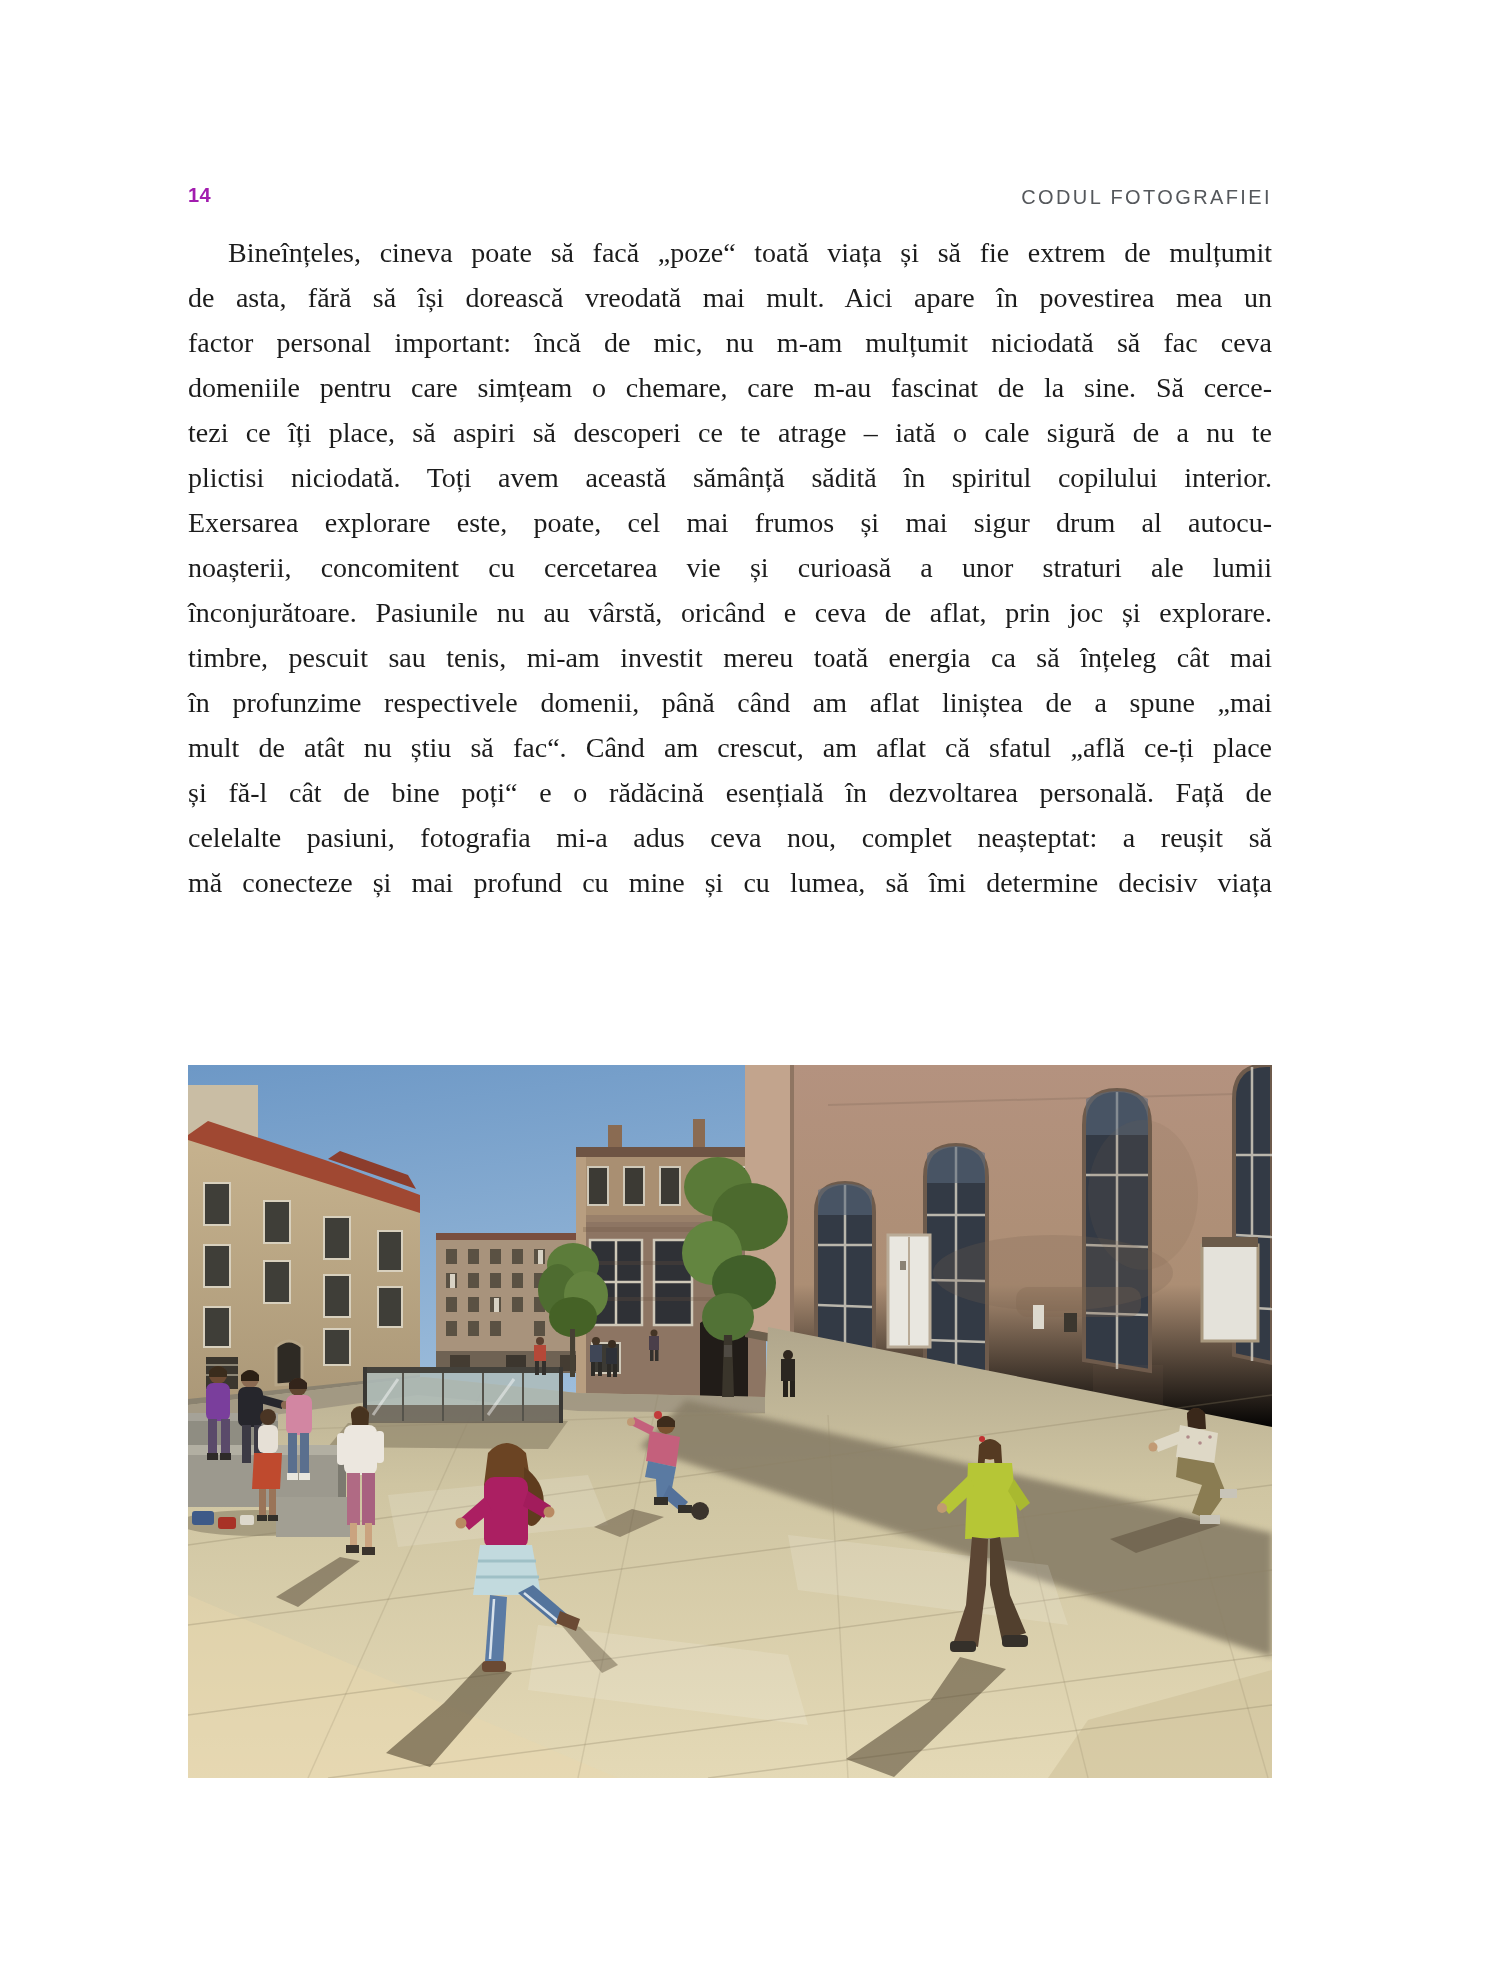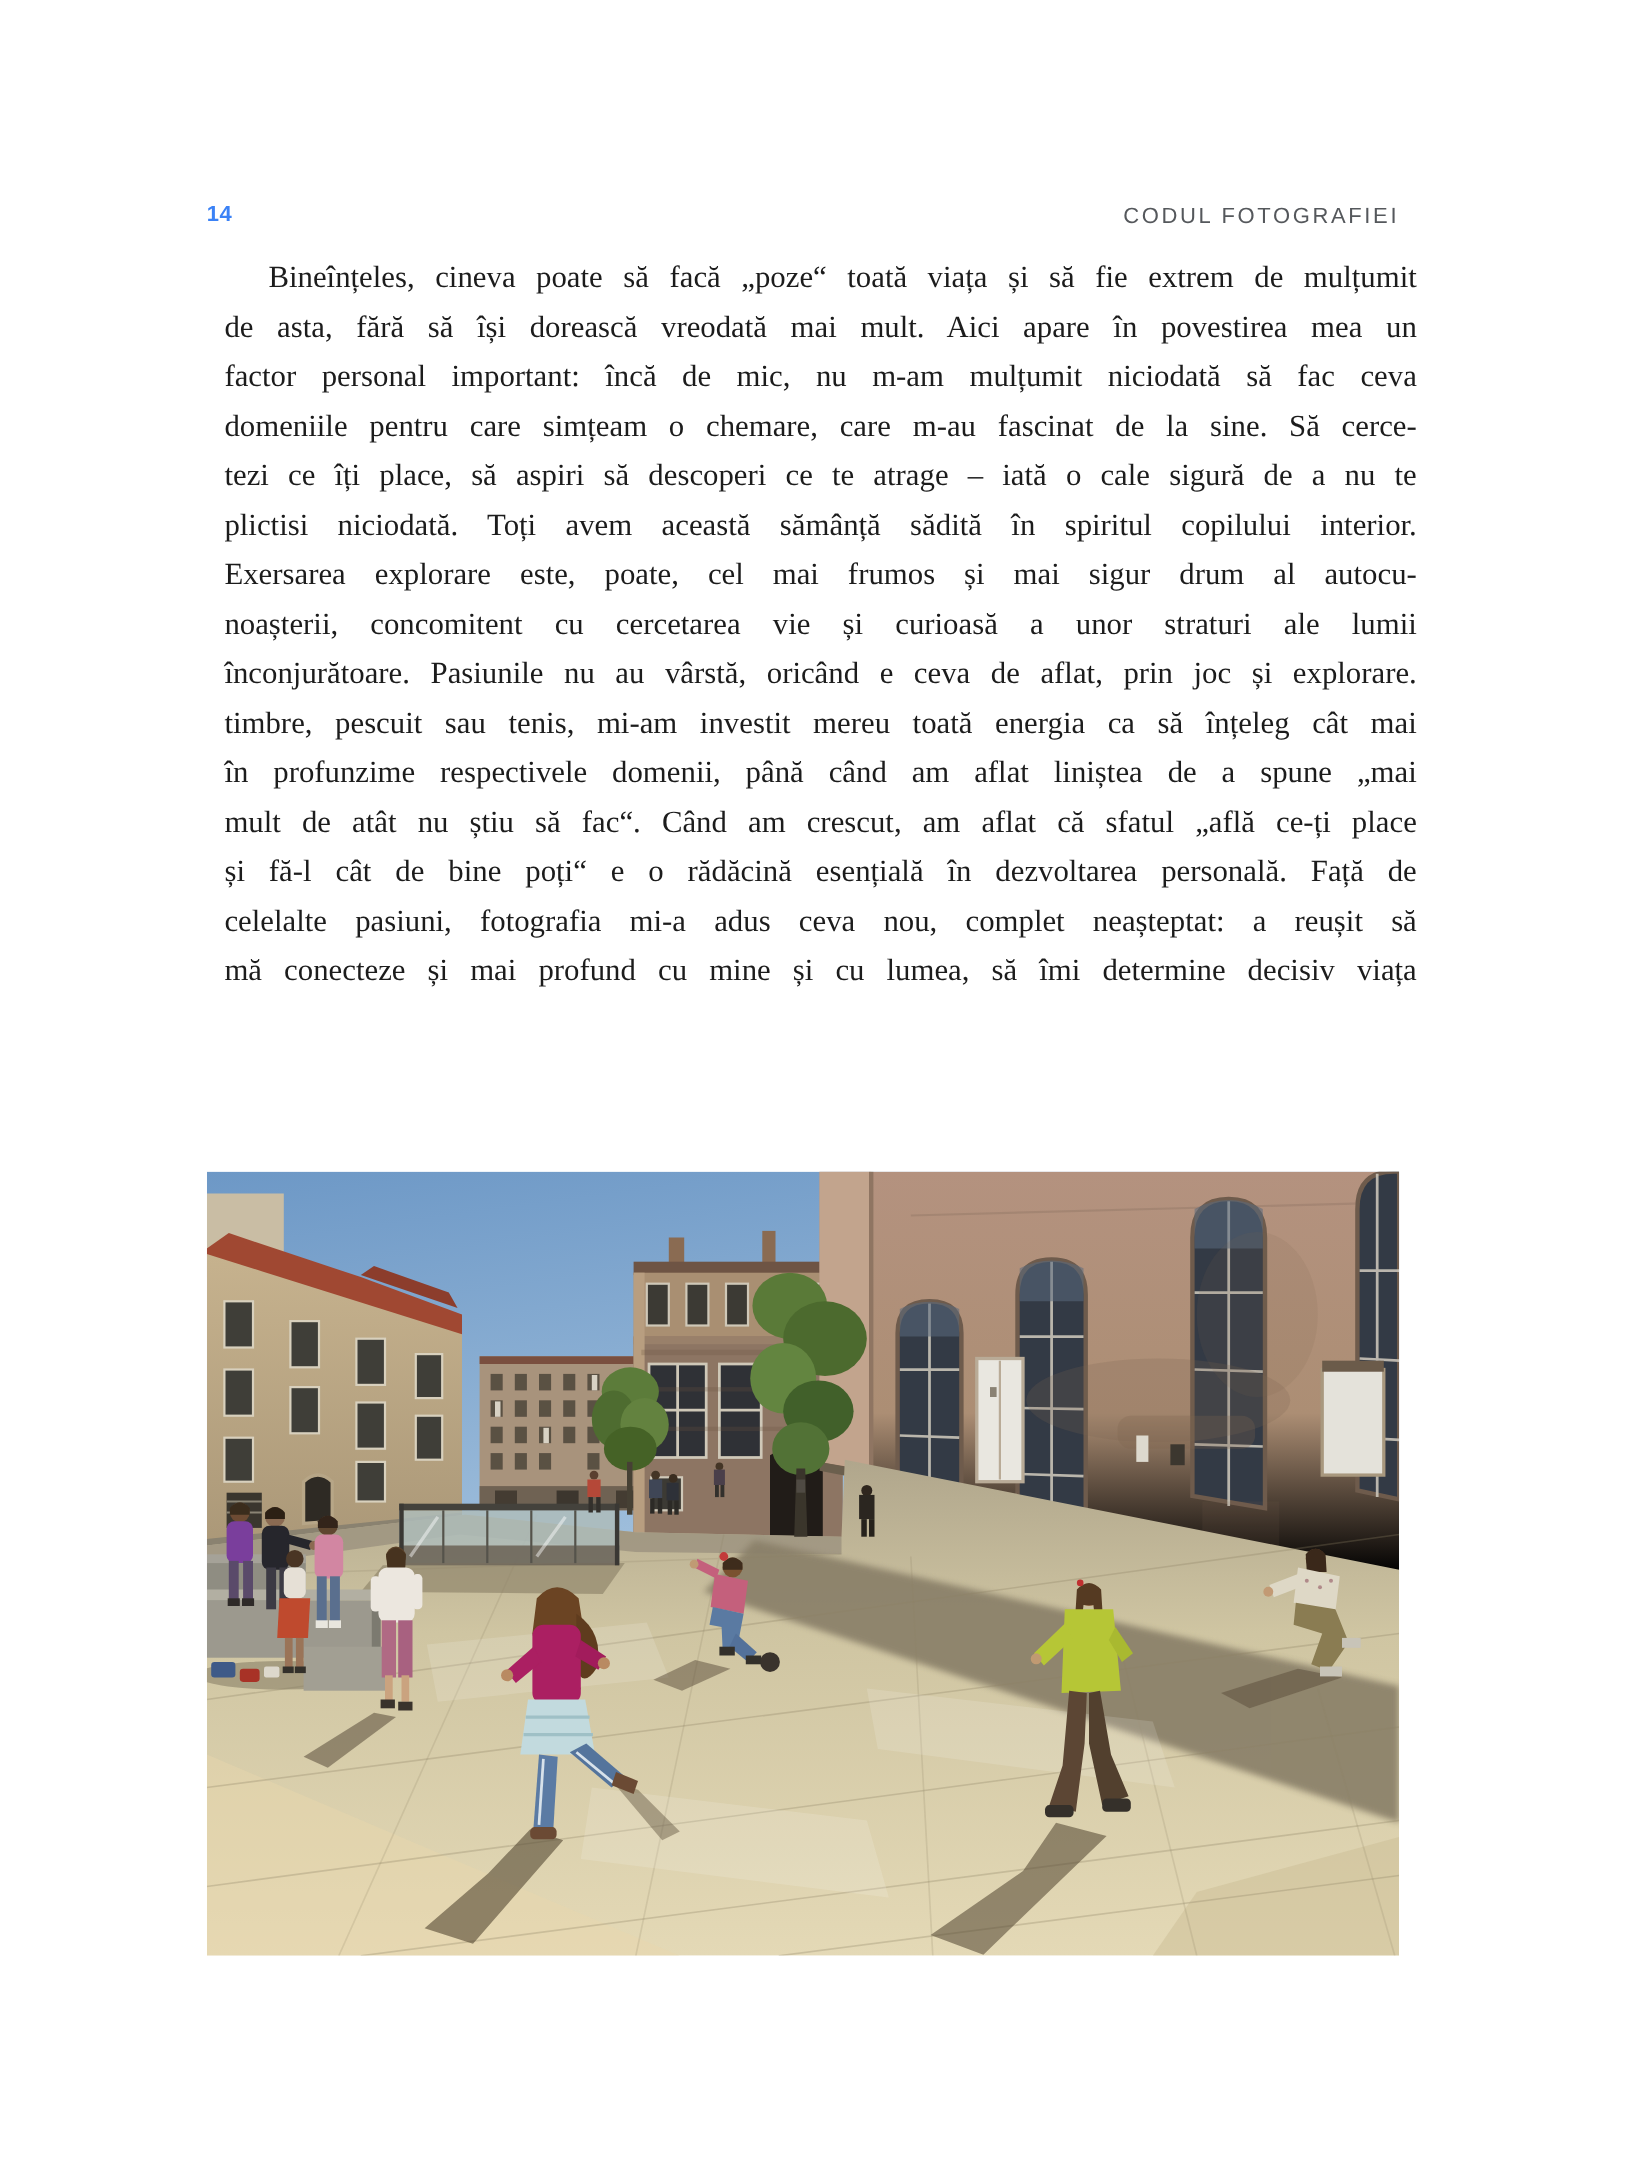--- a/index.html
+++ b/index.html
@@ -1,22 +1,22 @@
 <!DOCTYPE html>
 <html><head>
 <meta charset="utf-8">
 <style>
   html,body{margin:0;padding:0;background:#e8e8e8;}
   .page{position:relative;width:1497px;height:1969px;background:#ffffff;overflow:hidden;
         font-family:"Liberation Serif",serif;color:#1c1c1c;}
   .pagenum{position:absolute;left:188px;top:184px;font-family:"Liberation Sans",sans-serif;
-           font-size:20px;font-weight:700;color:#3b82f6;letter-spacing:.5px;}
+           font-size:20px;font-weight:700;color:#a21caf;letter-spacing:.5px;}
   .runhead{position:absolute;right:225px;top:186px;font-family:"Liberation Sans",sans-serif;
            font-size:20px;font-weight:400;color:#55585c;letter-spacing:2.4px;margin-left:24px;}
-  .body-text{position:absolute;left:204px;top:230px;width:1084px;font-size:28px;line-height:45px;}
+  .body-text{position:absolute;left:188px;top:230px;width:1084px;font-size:28px;line-height:45px;}
   .bl{text-align:justify;text-align-last:justify;white-space:normal;}
   .indent{text-indent:40px;}
   .photo{position:absolute;left:188px;top:1065px;width:1084px;height:713px;overflow:hidden;}
   .photo svg{display:block;}
 </style>
 </head>
 <body>
 
 <div class="page">
   <div class="pagenum">14</div>

